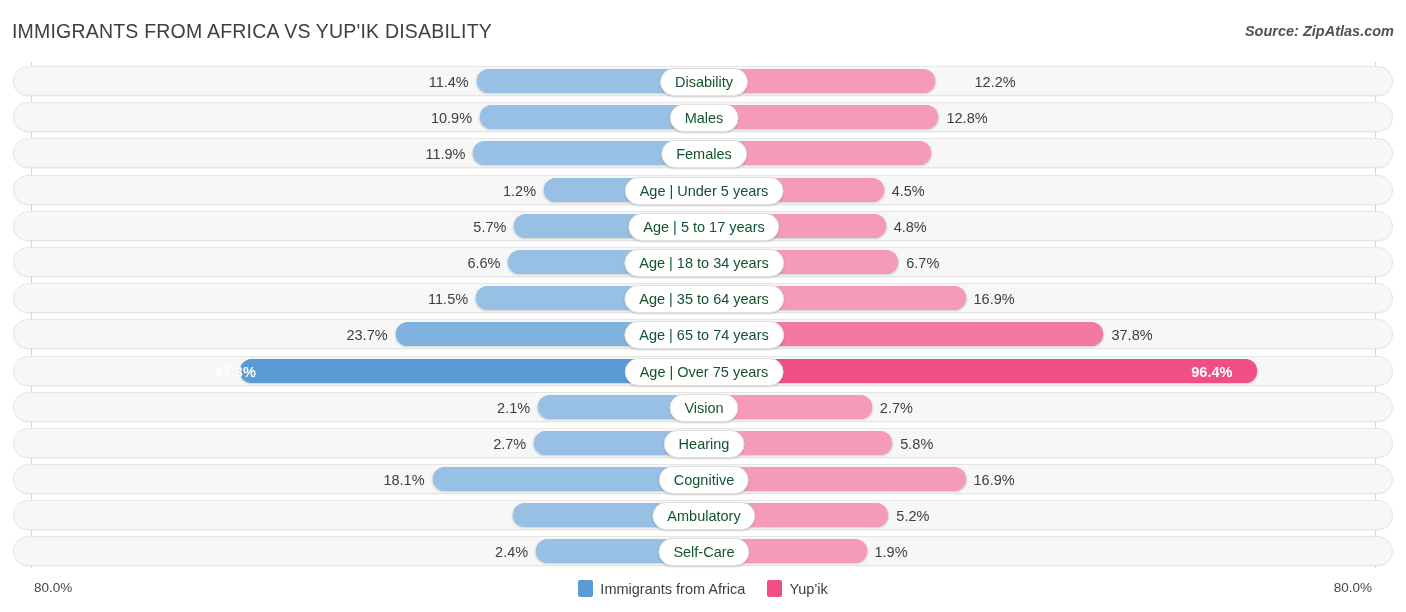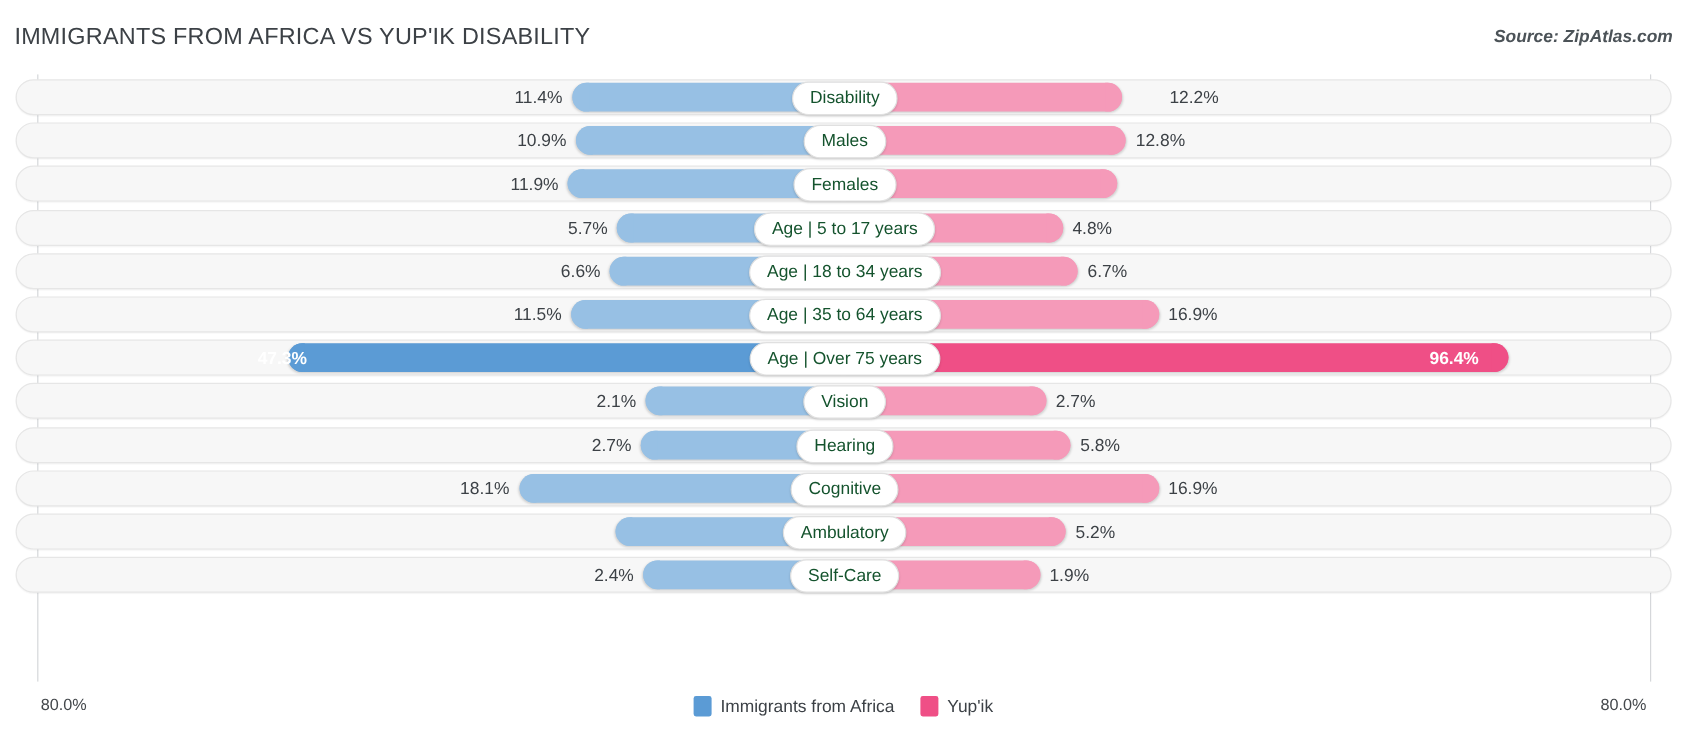--- a/index.html
+++ b/index.html
@@ -218,39 +218,53 @@
         <div class="label">Males</div>
       </div>
       <div class="row">
         <div class="bar bar-left" style="width: 228.54px; background: rgb(151, 192, 228);"></div>
         <div class="bar bar-right" style="width: 226.56px; background: rgb(245, 154, 185);"></div>
         <div class="val val-left" style="right: 926.54px;">11.9%</div>
         <div class="val val-right" style="left: 924.56px; margin-top: 40px;">11.6%</div>
         <div class="label">Females</div>
       </div>
       <div class="row">
+        <div class="bar bar-left" style="width: 157.92px; background: rgb(151, 192, 228);"></div>
+        <div class="bar bar-right" style="width: 179.7px; background: rgb(245, 154, 185);"></div>
+        <div class="val val-left" style="right: 855.92px;">1.2%</div>
+        <div class="val val-right" style="left: 877.7px;">4.5%</div>
+        <div class="label">Age | Under 5 years</div>
+      </div>
+      <div class="row">
         <div class="bar bar-left" style="width: 187.62px; background: rgb(151, 192, 228);"></div>
         <div class="bar bar-right" style="width: 181.68px; background: rgb(245, 154, 185);"></div>
         <div class="val val-left" style="right: 885.62px;">5.7%</div>
         <div class="val val-right" style="left: 879.68px;">4.8%</div>
         <div class="label">Age | 5 to 17 years</div>
       </div>
       <div class="row">
         <div class="bar bar-left" style="width: 193.56px; background: rgb(151, 192, 228);"></div>
         <div class="bar bar-right" style="width: 194.22px; background: rgb(245, 154, 185);"></div>
         <div class="val val-left" style="right: 891.56px;">6.6%</div>
         <div class="val val-right" style="left: 892.22px;">6.7%</div>
         <div class="label">Age | 18 to 34 years</div>
       </div>
       <div class="row">
         <div class="bar bar-left" style="width: 225.9px; background: rgb(151, 192, 228);"></div>
         <div class="bar bar-right" style="width: 261.54px; background: rgb(245, 154, 185);"></div>
         <div class="val val-left" style="right: 923.9px;">11.5%</div>
         <div class="val val-right" style="left: 959.54px;">16.9%</div>
         <div class="label">Age | 35 to 64 years</div>
+      </div>
+      <div class="row">
+        <div class="bar bar-left" style="width: 306.42px; background: rgb(127, 178, 222);"></div>
+        <div class="bar bar-right" style="width: 399.48px; background: rgb(242, 121, 159);"></div>
+        <div class="val val-left" style="right: 1004.42px;">23.7%</div>
+        <div class="val val-right" style="left: 1097.48px;">37.8%</div>
+        <div class="label">Age | 65 to 74 years</div>
       </div>
       <div class="row">
         <div class="bar bar-left" style="width: 462.18px; background: rgb(91, 155, 213);"></div>
         <div class="bar bar-right" style="width: 553.26px; background: rgb(239, 79, 134);"></div>
         <div class="val val-left val-inside" style="right: 1136.18px; left: auto; width: auto;">47.3%</div>
         <div class="val val-right val-inside" style="left: 1177.26px; right: auto;">96.4%</div>
         <div class="label">Age | Over 75 years</div>
       </div>
       <div class="row">
         <div class="bar bar-left" style="width: 163.86px; background: rgb(151, 192, 228);"></div>

